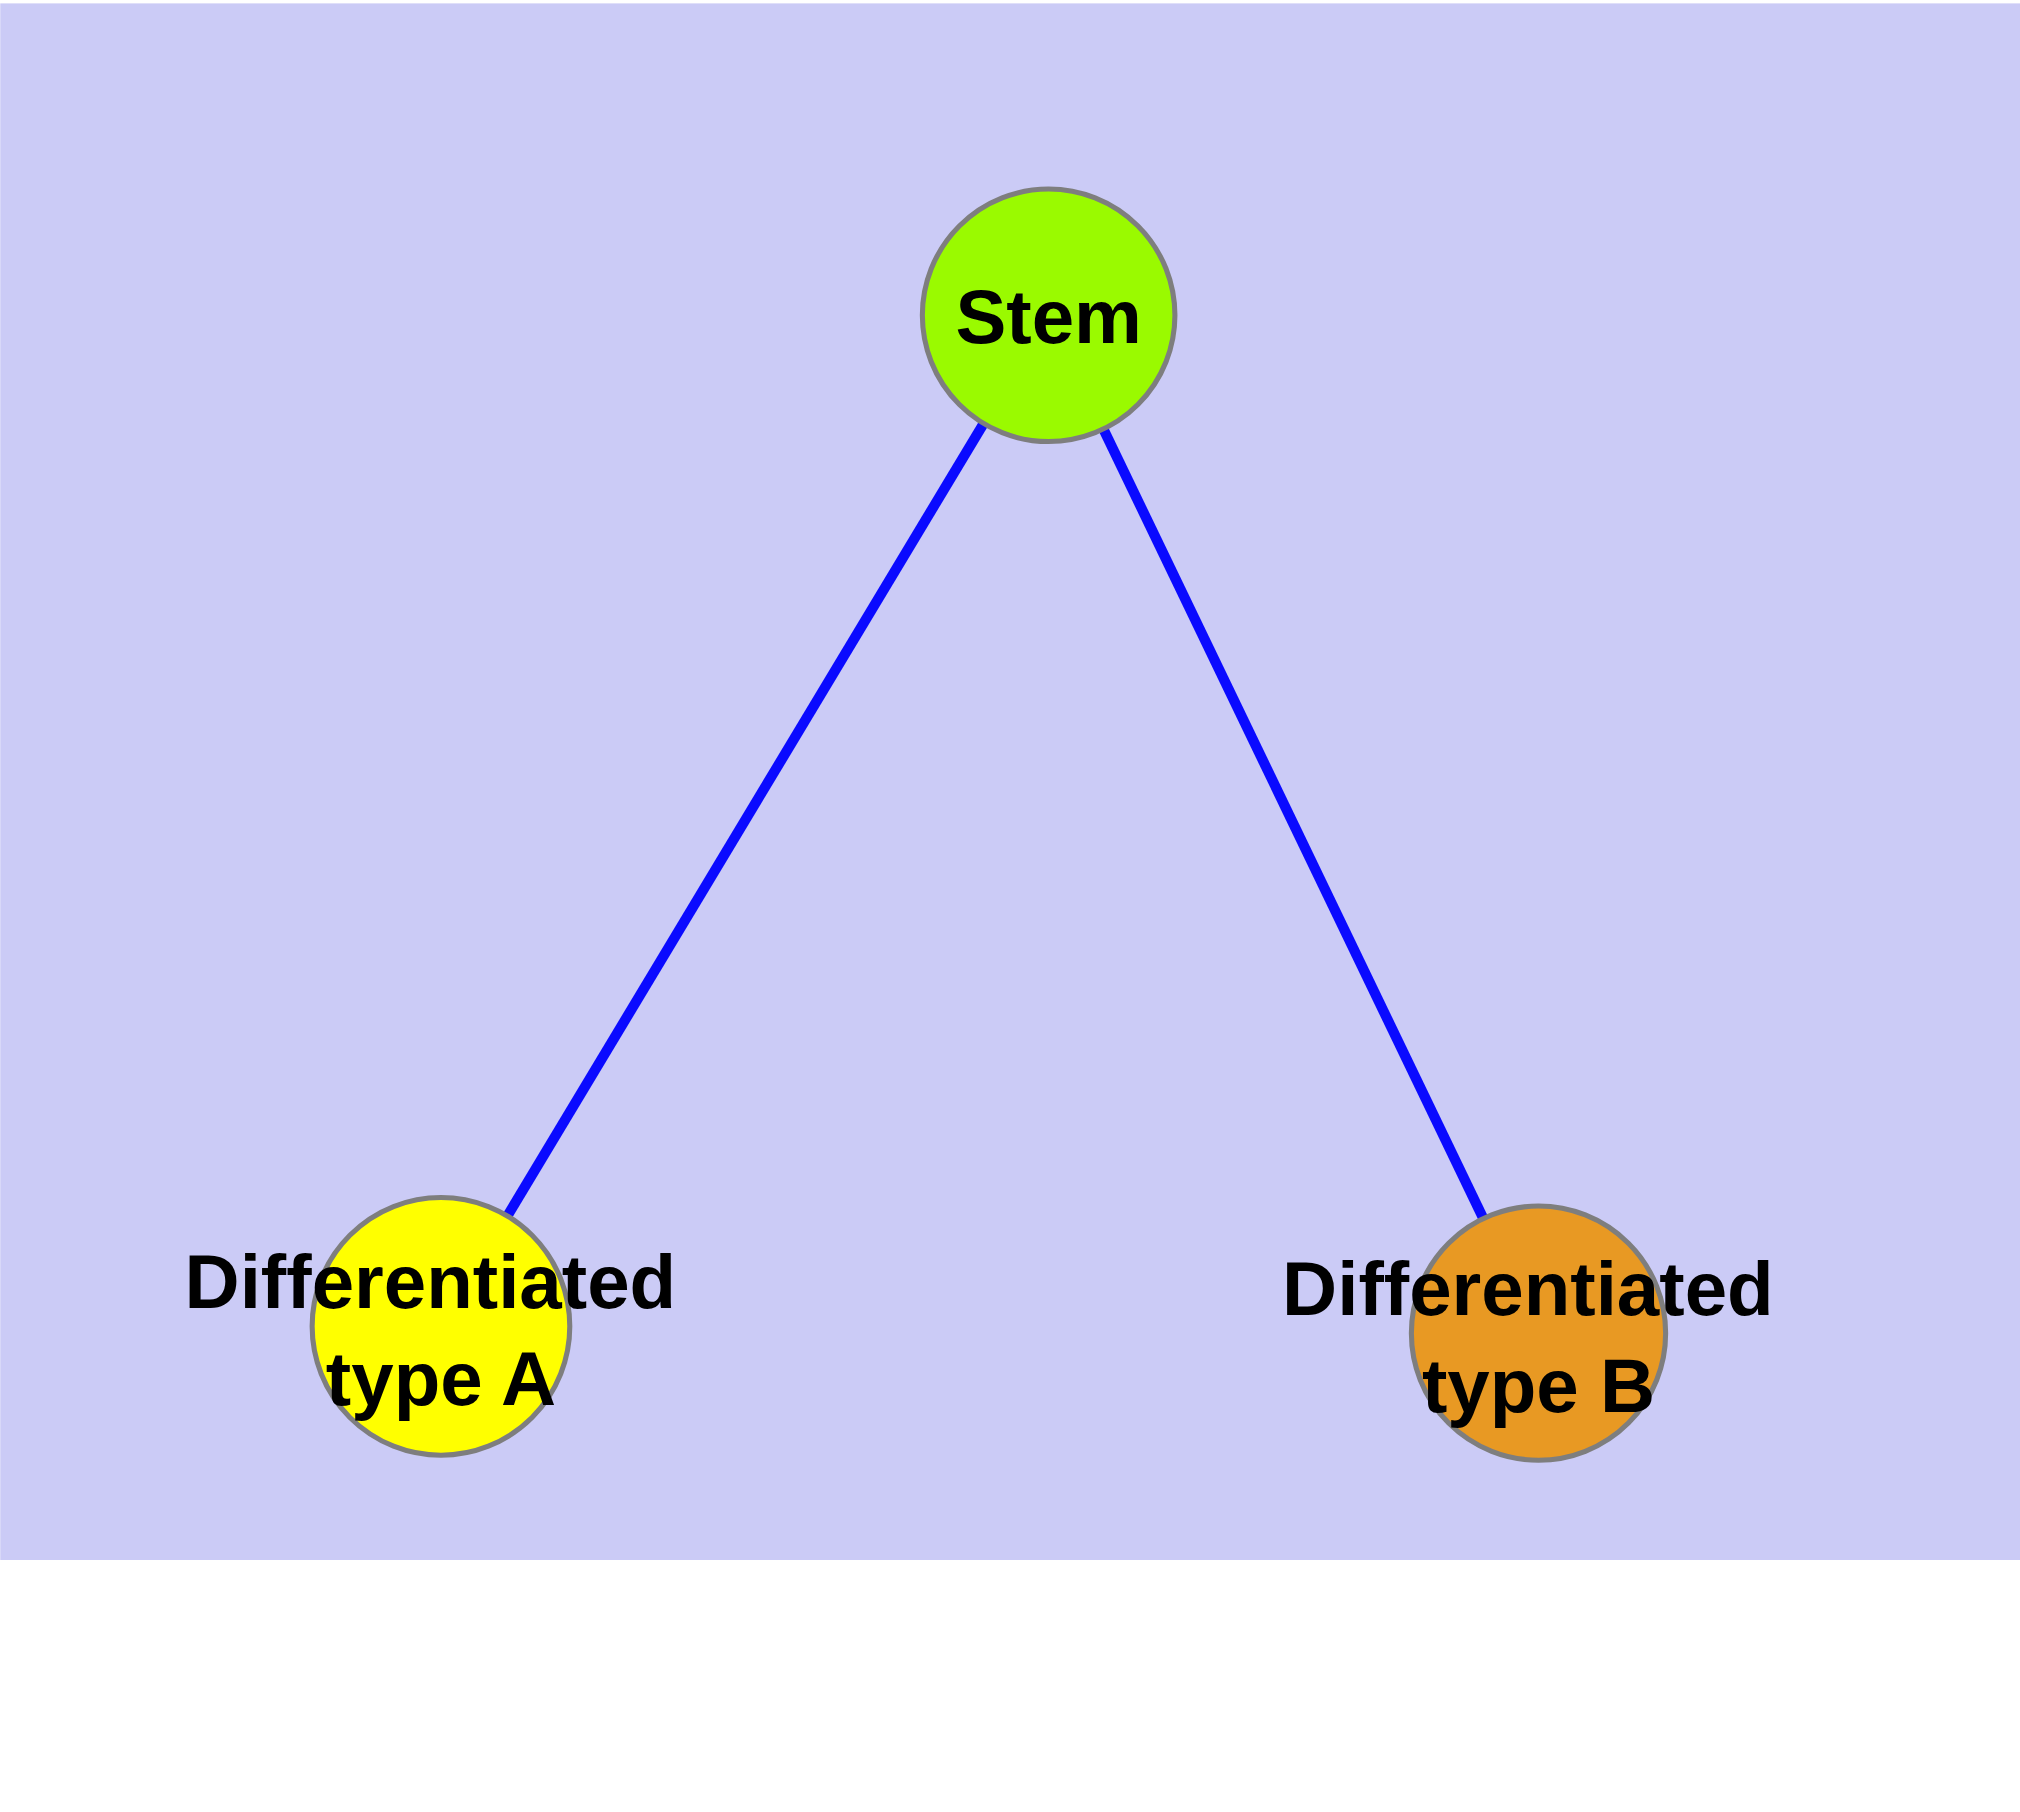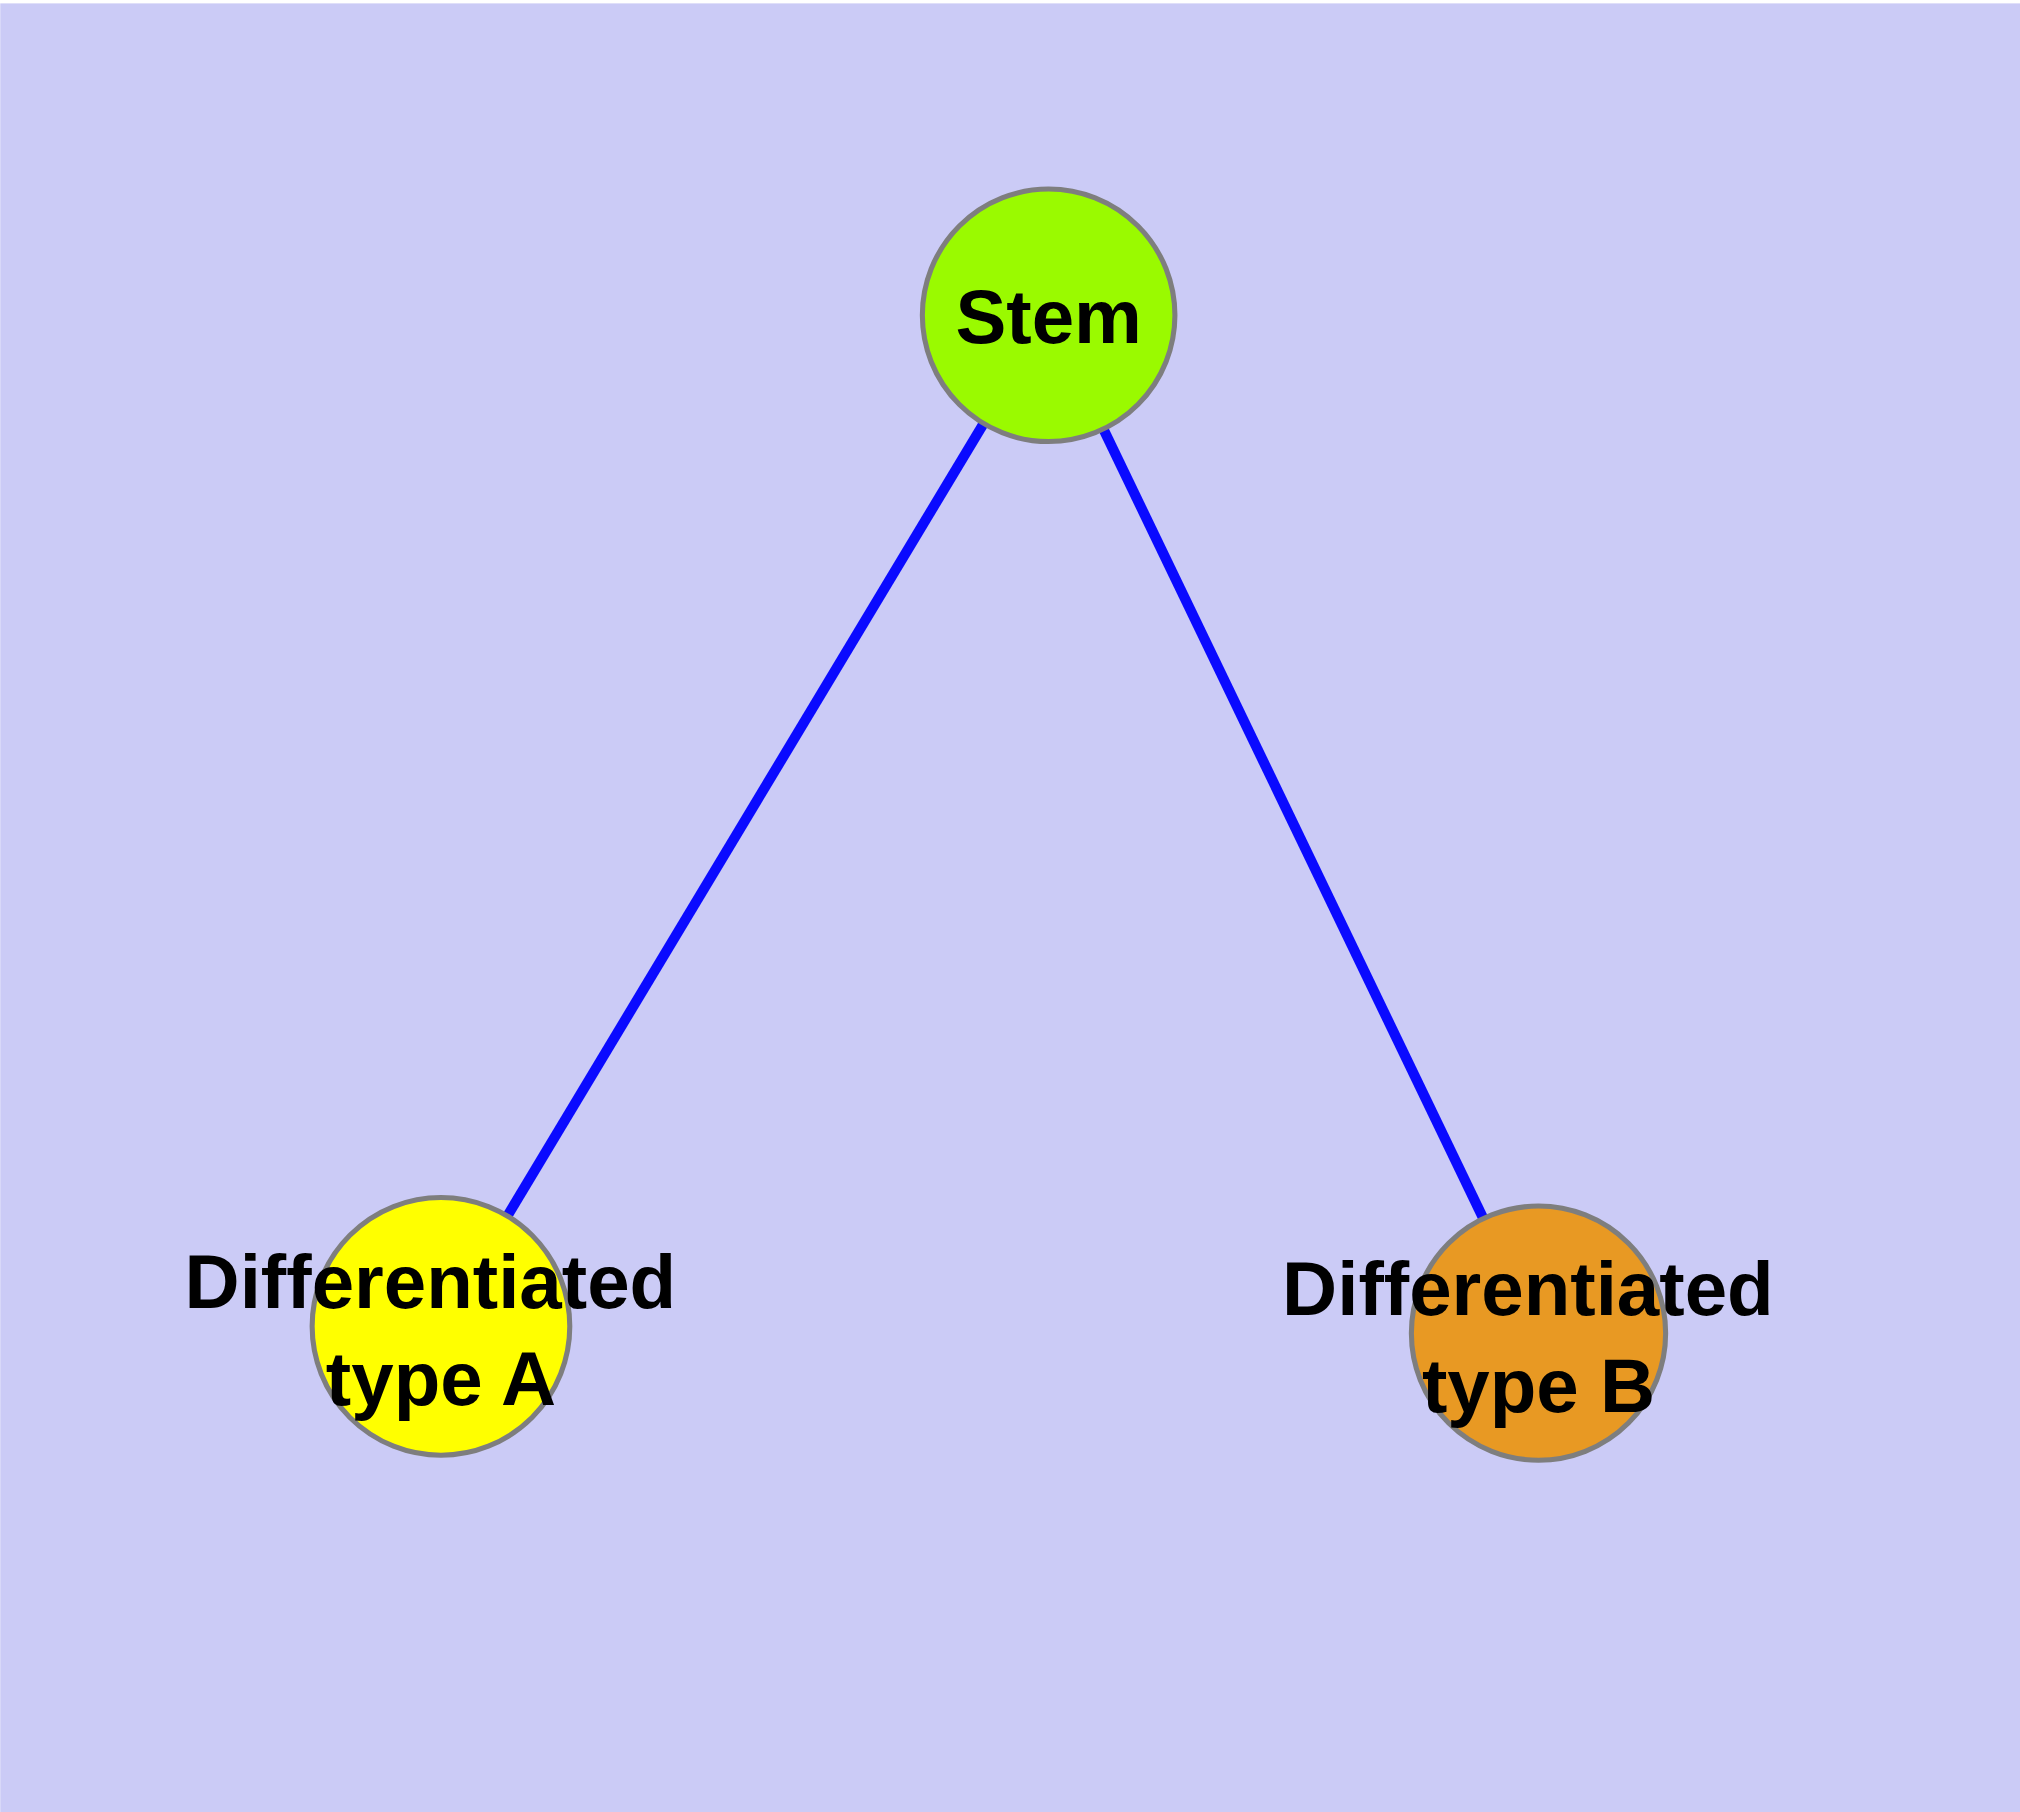--- a/index.html
+++ b/index.html
@@ -3,21 +3,21 @@
 <meta charset="utf-8">
 <style>
   html, body {
     margin: 0;
     padding: 0;
     background: #ffffff;
   }
   .canvas {
     position: relative;
     width: 2021px;
-    height: 1812px;
+    height: 1560px;
     overflow: hidden;
     font-family: "Liberation Sans", sans-serif;
   }
   svg {
     display: block;
   }
   .node-label {
     font-family: "Liberation Sans", sans-serif;
     font-weight: bold;
     font-size: 90px;

